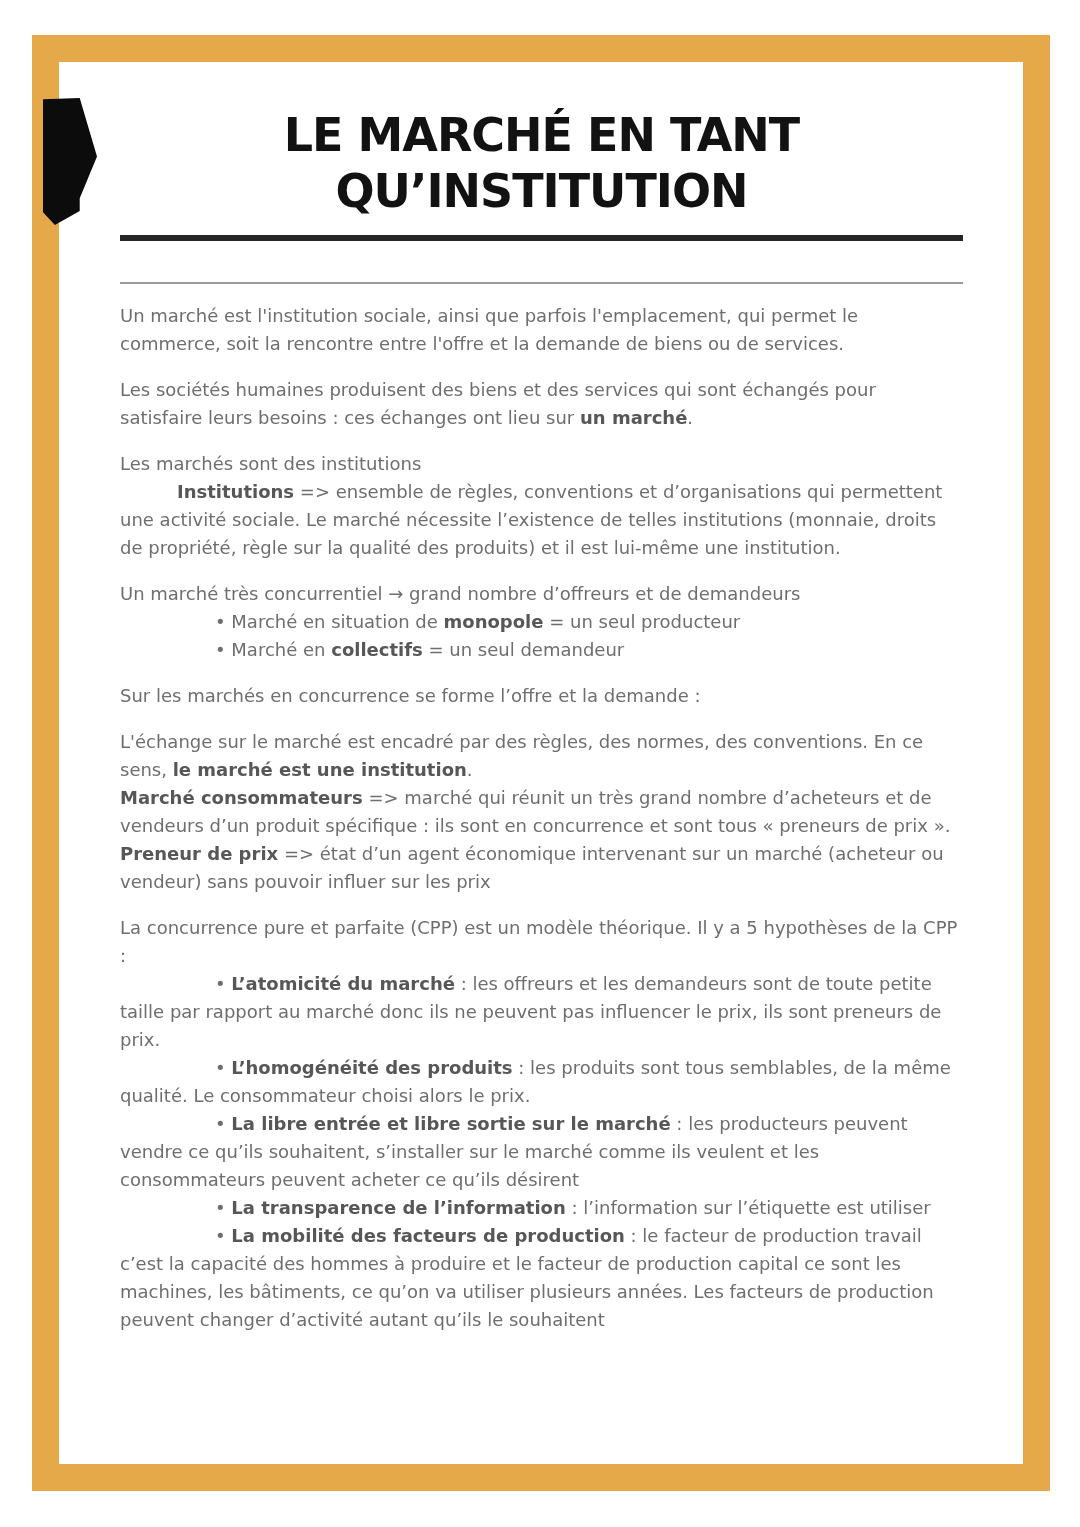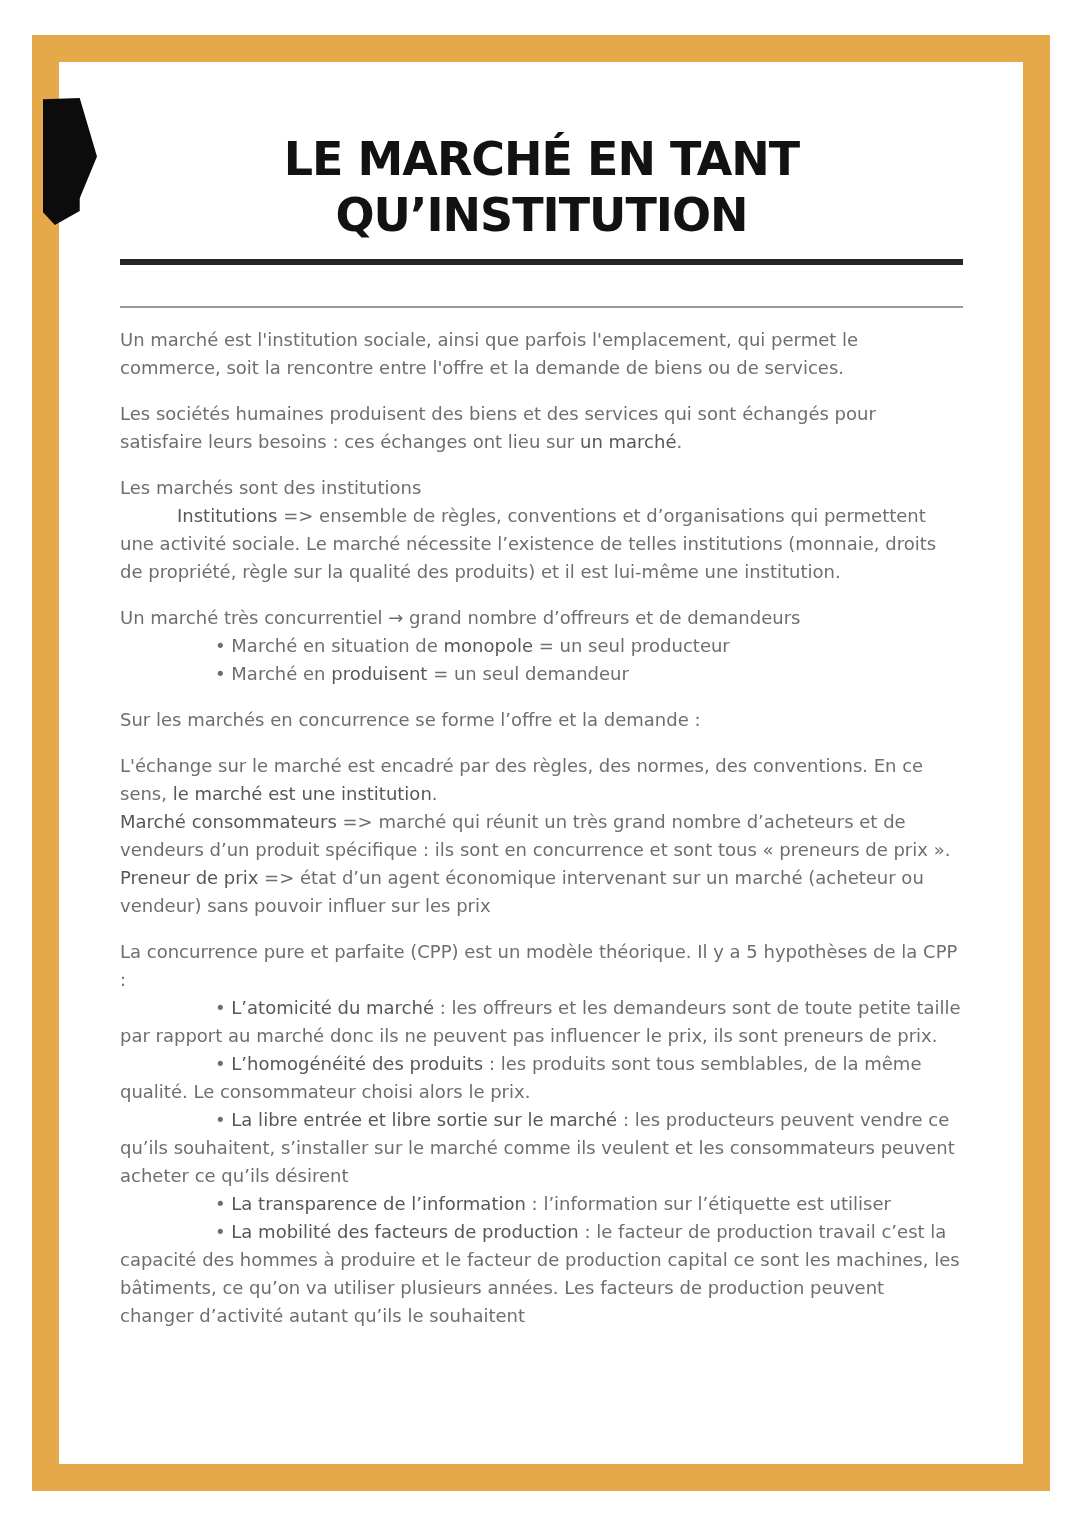--- a/index.html
+++ b/index.html
@@ -36,21 +36,21 @@
     background: var(--bookmark, #0c0c0c);
     clip-path: polygon(0% 1%, 68% 0%, 100% 46%, 68% 79%, 68% 89%, 22% 100%, 0% 90%);
   }
   .content {
     position: absolute;
     left: 120px;
     top: 62px;
     width: 843px;
   }
   h1.doc-title {
-    margin: 69px 0 0 0;
+    margin: 45px 0 0 0;
     text-align: center;
     font-size: 46px;
     line-height: 56px;
     font-weight: bold;
     letter-spacing: -1px;
     color: var(--title, #121212);
   }
   h1.doc-title span { display: block; }
   .rule-dark {
     margin-top: 16px;
@@ -68,21 +68,21 @@
   .block {
     margin: 0;
     font-size: 18px;
     line-height: 28px;
     color: var(--body_text, #6E6E6E);
   }
   .block.gap { margin-top: 18px; }
   .block.indent { text-indent: 57px; }
   .block.bullet { text-indent: 95px; }
   .block b {
-    font-weight: normal;
+    font-weight: bold;
     color: var(--bold_text, #575757);
   }
   .marker { color: var(--body_text, #6E6E6E); }
 </style>
 </head>
 <body>
 
 <div class="canvas">
   <div class="frame"></div>
   <div class="bookmark"></div>
@@ -95,21 +95,21 @@
     <div class="rule-dark"></div>
     <div class="rule-light"></div>
 
     <div class="text-blocks">
         <p class="block p gap"><span>Un marché est l'institution sociale, ainsi que parfois l'emplacement, qui permet le commerce, soit la rencontre entre l'offre et la demande de biens ou de services.</span></p>
         <p class="block p gap"><span>Les sociétés humaines produisent des biens et des services qui sont échangés pour satisfaire leurs besoins : ces échanges ont lieu sur </span><b>un marché</b><span>.</span></p>
         <p class="block p gap"><span>Les marchés sont des institutions</span></p>
         <p class="block indent"><b>Institutions</b><span> =&gt; ensemble de règles, conventions et d’organisations qui permettent une activité sociale. Le marché nécessite l’existence de telles institutions (monnaie, droits de propriété, règle sur la qualité des produits) et il est lui-même une institution.</span></p>
         <p class="block p gap"><span>Un marché très concurrentiel → grand nombre d’offreurs et de demandeurs</span></p>
         <p class="block bullet"><span class="marker">• </span><span>Marché en situation de </span><b>monopole</b><span> = un seul producteur</span></p>
-        <p class="block bullet"><span class="marker">• </span><span>Marché en </span><b>produisent</b><span> = un seul demandeur</span></p>
+        <p class="block bullet"><span class="marker">• </span><span>Marché en </span><b>collectifs</b><span> = un seul demandeur</span></p>
         <p class="block p gap"><span>Sur les marchés en concurrence se forme l’offre et la demande :</span></p>
         <p class="block p gap"><span>L'échange sur le marché est encadré par des règles, des normes, des conventions. En ce sens, </span><b>le marché est une institution</b><span>.</span></p>
         <p class="block p"><b>Marché consommateurs</b><span> =&gt; marché qui réunit un très grand nombre d’acheteurs et de vendeurs d’un produit spécifique : ils sont en concurrence et sont tous « preneurs de prix ».</span></p>
         <p class="block p"><b>Preneur de prix</b><span> =&gt; état d’un agent économique intervenant sur un marché (acheteur ou vendeur) sans pouvoir influer sur les prix</span></p>
         <p class="block p gap"><span>La concurrence pure et parfaite (CPP) est un modèle théorique. Il y a 5 hypothèses de la CPP :</span></p>
         <p class="block bullet"><span class="marker">• </span><b>L’atomicité du marché</b><span> : les offreurs et les demandeurs sont de toute petite taille par rapport au marché donc ils ne peuvent pas influencer le prix, ils sont preneurs de prix.</span></p>
         <p class="block bullet"><span class="marker">• </span><b>L’homogénéité des produits</b><span> : les produits sont tous semblables, de la même qualité. Le consommateur choisi alors le prix.</span></p>
         <p class="block bullet"><span class="marker">• </span><b>La libre entrée et libre sortie sur le marché</b><span> : les producteurs peuvent vendre ce qu’ils souhaitent, s’installer sur le marché comme ils veulent et les consommateurs peuvent acheter ce qu’ils désirent</span></p>
         <p class="block bullet"><span class="marker">• </span><b>La transparence de l’information</b><span> : l’information sur l’étiquette est utiliser</span></p>
         <p class="block bullet"><span class="marker">• </span><b>La mobilité des facteurs de production</b><span> : le facteur de production travail c’est la capacité des hommes à produire et le facteur de production capital ce sont les machines, les bâtiments, ce qu’on va utiliser plusieurs années. Les facteurs de production peuvent changer d’activité autant qu’ils le souhaitent</span></p>

